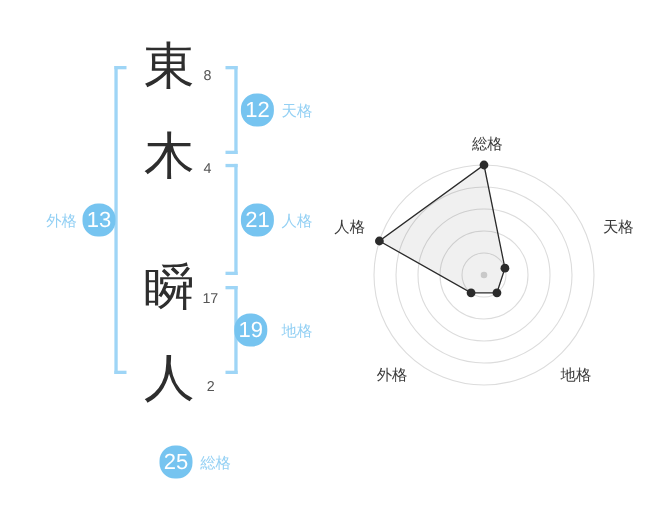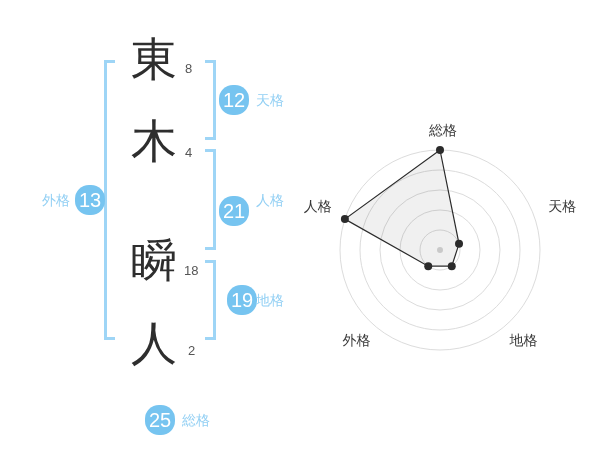--- a/index.html
+++ b/index.html
@@ -71,38 +71,38 @@
 
 <div id="stage">
 
   <div class="kanji" style="top:36px">東</div>
   <div class="kanji" style="top:118px">木</div>
   <div class="kanji" style="top:237px">瞬</div>
   <div class="kanji" style="top:320px">人</div>
 
   <div class="stroke-count" style="left:185px;top:62px">8</div>
   <div class="stroke-count" style="left:185px;top:146px">4</div>
-  <div class="stroke-count" style="left:184px;top:264px">18</div>
+  <div class="stroke-count" style="left:184px;top:264px">17</div>
   <div class="stroke-count" style="left:188px;top:344px">2</div>
 
   <div class="bracket bracket-left" style="left:104px;top:60px;height:274px"></div>
   <div class="bracket bracket-right" style="left:205px;top:60px;height:74px"></div>
   <div class="bracket bracket-right" style="left:205px;top:149px;height:95px"></div>
   <div class="bracket bracket-right" style="left:205px;top:260px;height:74px"></div>
 
   <div class="kaku-label" style="left:30px;top:193px;width:40px;text-align:right">外格</div>
   <div class="badge" style="left:75px;top:185px">13</div>
 
   <div class="badge" style="left:219px;top:85px">12</div>
   <div class="kaku-label" style="left:256px;top:93px">天格</div>
 
-  <div class="badge" style="left:219px;top:196px">21</div>
+  <div class="badge" style="left:219px;top:185px">21</div>
   <div class="kaku-label" style="left:256px;top:193px">人格</div>
 
-  <div class="badge" style="left:227px;top:285px">19</div>
+  <div class="badge" style="left:213px;top:285px">19</div>
   <div class="kaku-label" style="left:256px;top:293px">地格</div>
 
   <div class="badge" style="left:145px;top:405px">25</div>
   <div class="kaku-label" style="left:182px;top:413px">総格</div>
 
   <svg id="radar-chart" width="290" height="260" viewBox="0 0 290 260">
       <circle cx="140" cy="145" r="20" fill="none" stroke="#dcdcdc" stroke-width="1"></circle>
       <circle cx="140" cy="145" r="40" fill="none" stroke="#dcdcdc" stroke-width="1"></circle>
       <circle cx="140" cy="145" r="60" fill="none" stroke="#dcdcdc" stroke-width="1"></circle>
       <circle cx="140" cy="145" r="80" fill="none" stroke="#dcdcdc" stroke-width="1"></circle>

